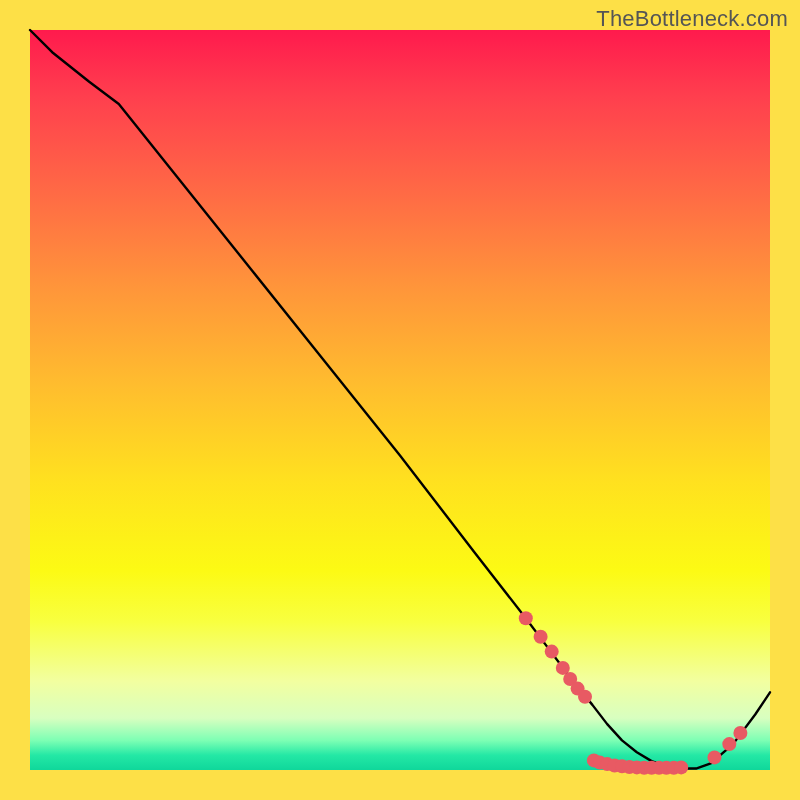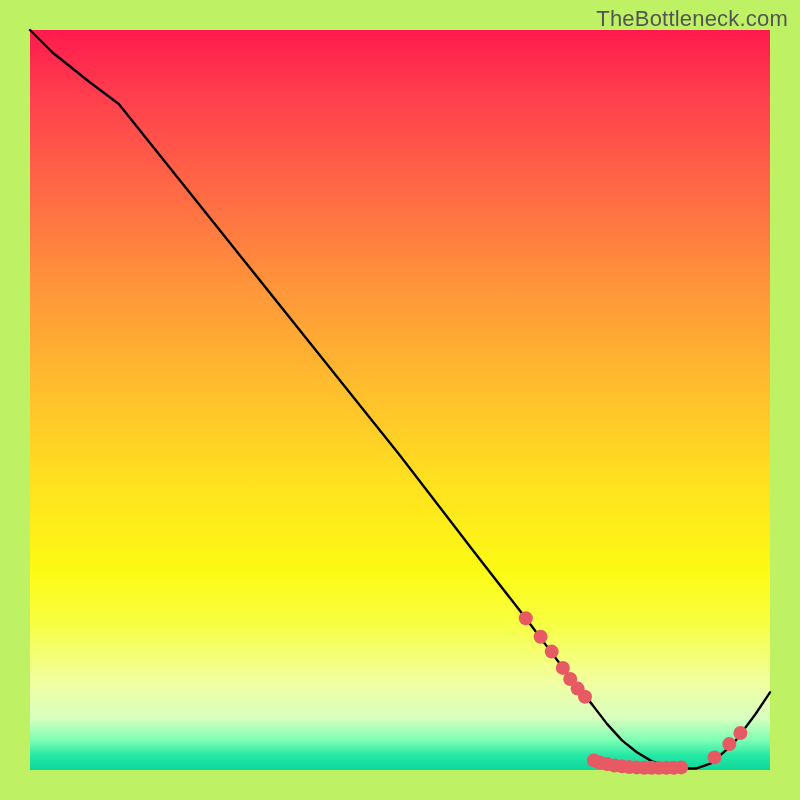--- a/index.html
+++ b/index.html
@@ -8,21 +8,21 @@
     width: 800px;
     height: 800px;
     background: #000;
     overflow: hidden;
     font-family: Arial, Helvetica, sans-serif;
   }
   .frame {
     position: relative;
     width: 800px;
     height: 800px;
-    background: #bef264;
+    background: #fde047;
   }
   .plot {
     position: absolute;
     left: 30px;
     top: 30px;
     width: 740px;
     height: 740px;
     
     background: linear-gradient(
       to bottom,

